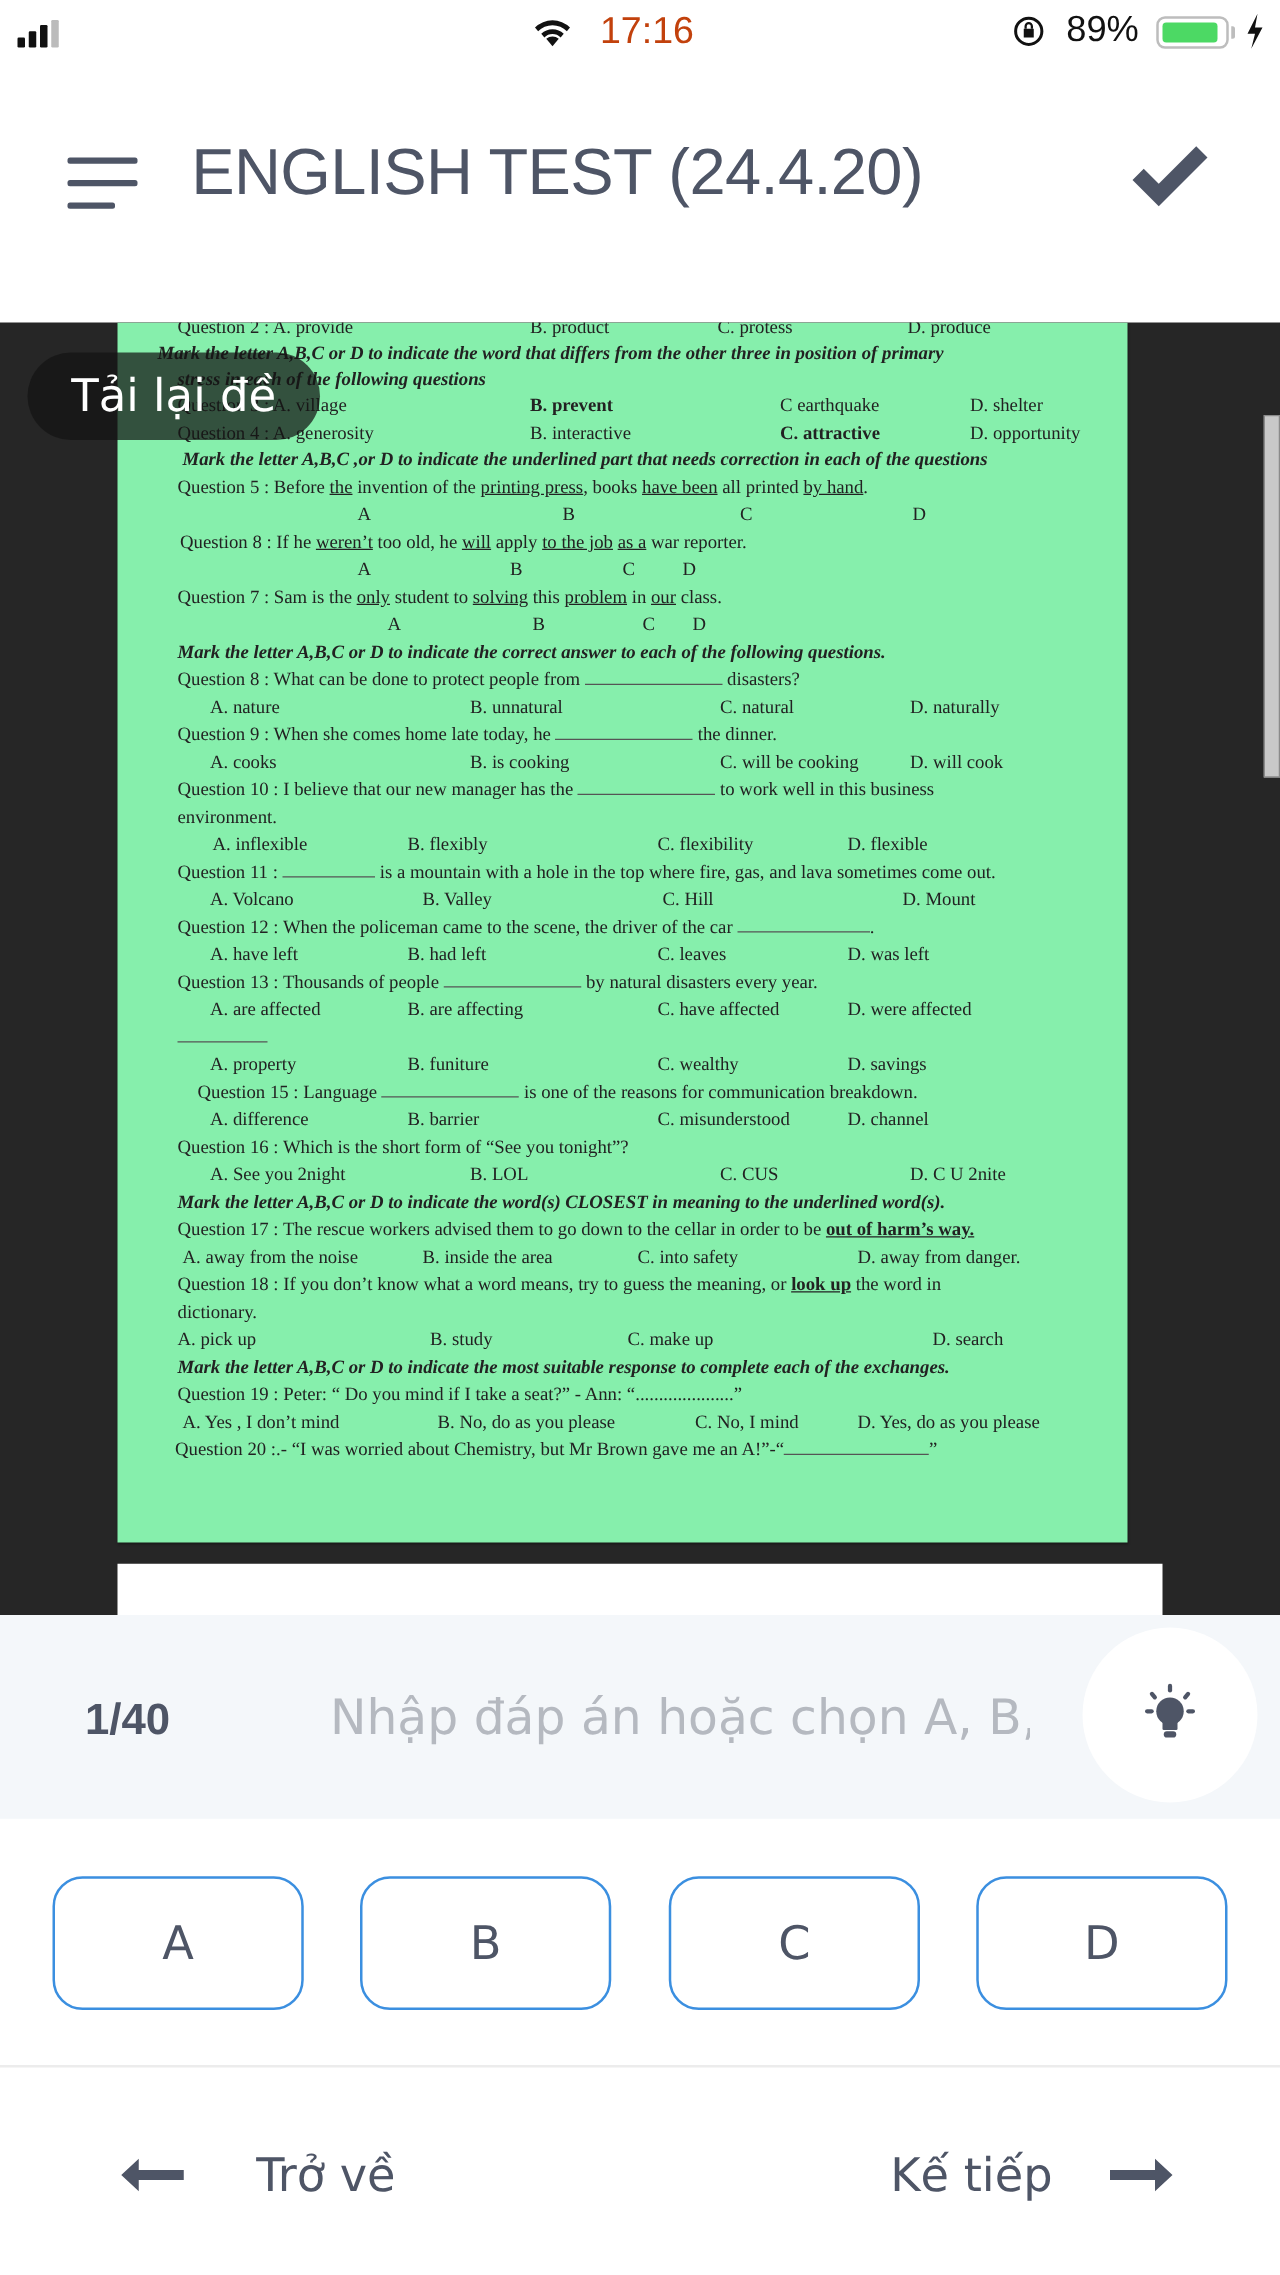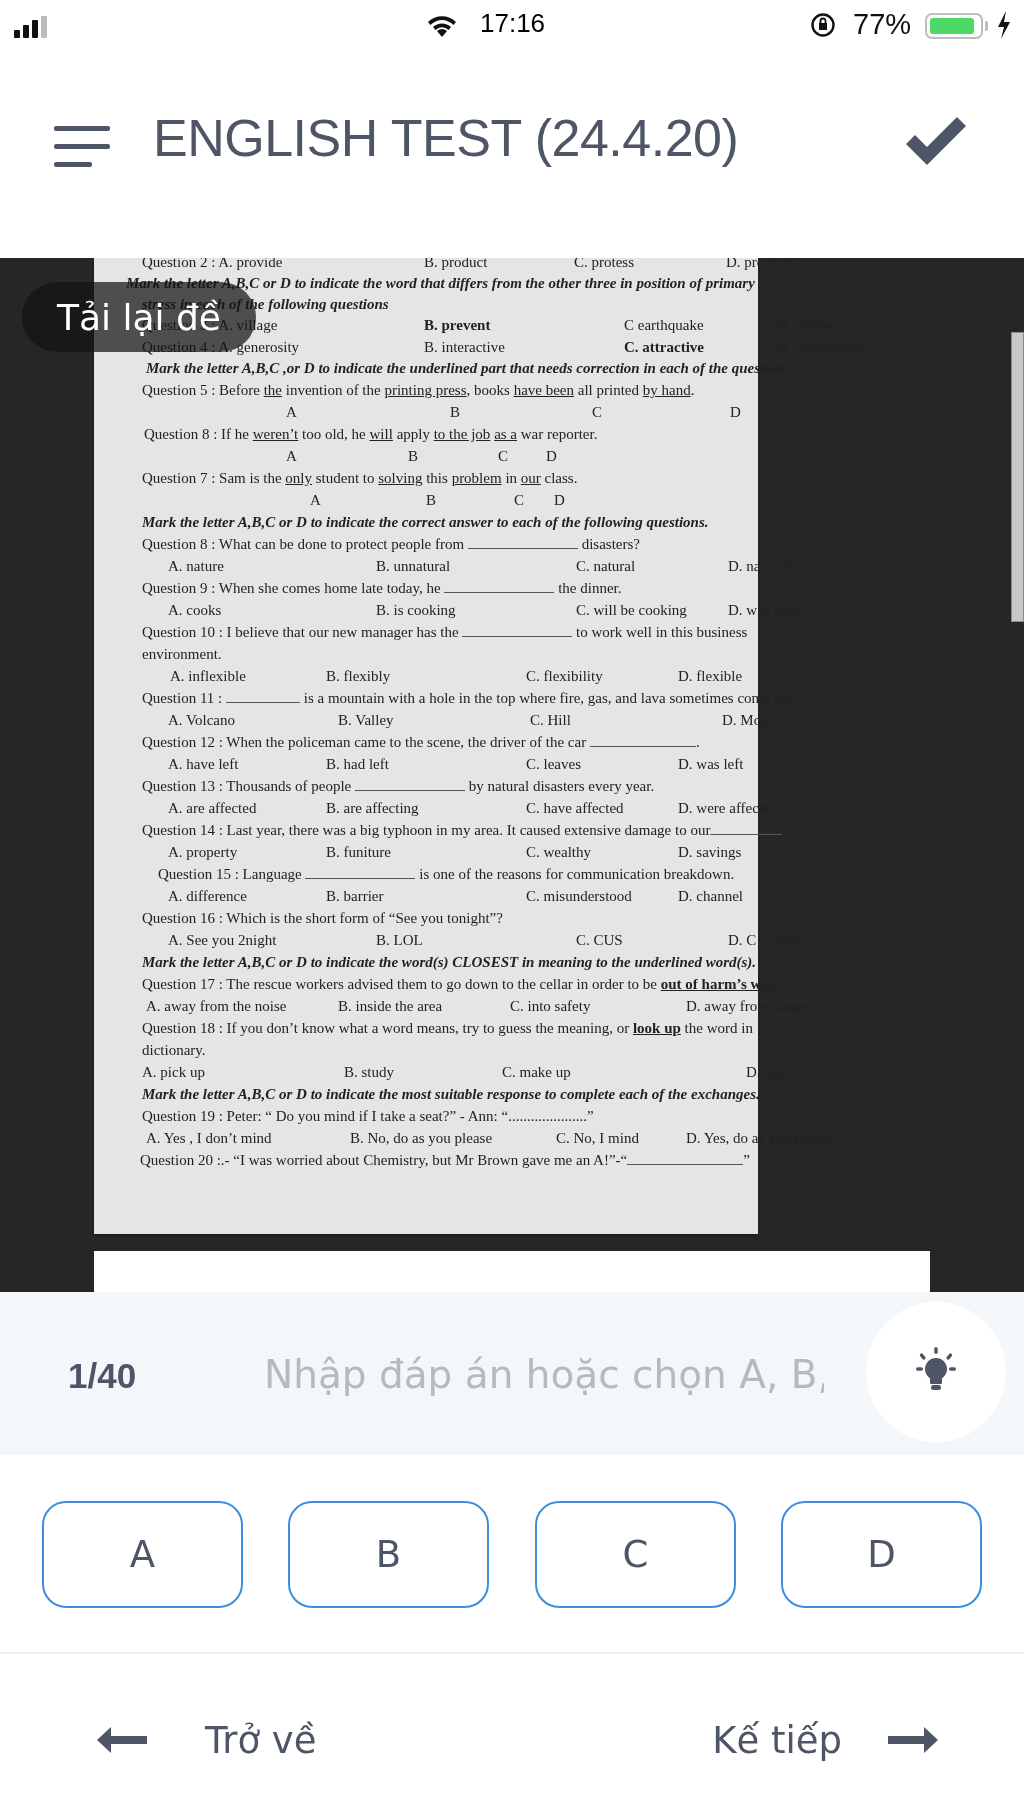--- a/index.html
+++ b/index.html
@@ -5,38 +5,38 @@
   html, body { margin:0; padding:0; }
   body { width:1024px; height:1820px; position:relative; overflow:hidden; background:#ffffff; font-family:"Liberation Sans", sans-serif; color:#4a5160; }
   .abs { position:absolute; }
 
   
   .statusbar { left:0; top:0; width:1024px; height:50px; background:#fff; }
   .sb-signal { left:14px; top:16px; width:36px; height:22px; }
   .sb-signal span { position:absolute; bottom:0; width:6px; background:#111; border-radius:1px; }
   .sb-carrier { left:62px; top:8px; font-size:29px; color:#111; white-space:nowrap; }
   .sb-wifi { left:425px; top:12px; width:34px; height:26px; }
-  .sb-time { left:480px; top:8px; font-size:26px; color:#000000; }
+  .sb-time { left:480px; top:8px; font-size:30px; color:#c2410c; }
   .sb-lock { left:810px; top:12px; width:26px; height:26px; }
   .sb-batt-pct { left:853px; top:8px; font-size:29px; color:#111; }
   .sb-batt { left:925px; top:13px; width:58px; height:26px; border:2px solid #bdbdbd; border-radius:7px; box-sizing:border-box; }
   .sb-batt-fill { position:absolute; left:3px; top:3px; right:7px; bottom:3px; background:#4cd964; border-radius:3px; }
   .sb-batt-nub { left:985px; top:21px; width:3px; height:10px; background:#bdbdbd; border-radius:0 2px 2px 0; }
   .sb-bolt { left:996px; top:10px; width:16px; height:30px; }
 
   
   .header { left:0; top:50px; width:1024px; height:208px; background:#fff; }
   .hamburger { left:54px; top:126px; width:56px; height:44px; cursor:pointer; }
   .hamburger span { position:absolute; left:0; height:5px; background:#4e5566; border-radius:2px; }
   .title { left:153px; top:108px; font-size:52px; color:#4e5566; letter-spacing:-0.5px; white-space:nowrap; font-family:"Liberation Sans", sans-serif; }
   .check { left:903px; top:116px; width:66px; height:52px; cursor:pointer; }
 
   
   .viewer { left:0; top:258px; width:1024px; height:1034px; background:#262626; overflow:hidden; }
-  .page { position:absolute; left:94px; top:0; width:664px; height:976px; background:#e5e5e5; box-shadow:0 1px 2px rgba(0,0,0,.4); }
+  .page { position:absolute; left:94px; top:0; width:808px; height:976px; background:#86efac; box-shadow:0 1px 2px rgba(0,0,0,.4); }
   .page2 { position:absolute; left:94px; top:993px; width:836px; height:60px; background:#fff; }
   .scrollbar { left:1011px; top:332px; width:13px; height:290px; background:#c8c8c8; border:1px solid #8a8a8a; box-sizing:border-box; }
 
   .doc { position:absolute; left:0; top:0; width:836px; font-family:"Liberation Serif", serif; font-size:15px; color:#222; }
   .ln { position:absolute; white-space:nowrap; }
   .bi { font-weight:bold; font-style:italic; }
   .b { font-weight:bold; }
   .u { text-decoration:underline; }
   .blank { display:inline-block; border-bottom:1px solid #555; height:10px; vertical-align:baseline; }
 
@@ -74,21 +74,21 @@
     <path d="M17 25 L12 19 A8 8 0 0 1 22 19 Z" fill="#111"></path>
     <path d="M8 15 A13 13 0 0 1 26 15 L23.5 18 A9 9 0 0 0 10.5 18 Z" fill="#111"></path>
     <path d="M3 10 A20 20 0 0 1 31 10 L28.5 13 A16 16 0 0 0 5.5 13 Z" fill="#111"></path>
   </svg>
   <div class="abs sb-time">17:16</div>
   <svg class="abs sb-lock" viewBox="0 0 26 26">
     <circle cx="13" cy="13" r="10.5" fill="none" stroke="#111" stroke-width="2.4"></circle>
     <rect x="9" y="11" width="8" height="7" fill="#111"></rect>
     <path d="M10.5 11 V9 A2.5 2.5 0 0 1 15.5 9 V11" fill="none" stroke="#111" stroke-width="1.8"></path>
   </svg>
-  <div class="abs sb-batt-pct">77%</div>
+  <div class="abs sb-batt-pct">89%</div>
   <div class="abs sb-batt">
       <div class="sb-batt-fill"></div>
     </div>
   <div class="abs sb-batt-nub"></div>
   <svg class="abs sb-bolt" viewBox="0 0 16 30">
     <path d="M10 1 L2 17 H8 L5 29 L14 12 H8 Z" fill="#111"></path>
   </svg>
 </div>
 
 <div class="abs header"></div>
@@ -202,21 +202,21 @@
       </div>
 
       <div class="ln" style="left:48px;top:520px"><span>Question 13 : Thousands of people </span><span class="blank" style="width:110px"></span><span> by natural disasters every year.</span></div>
       <div class="ln" style="left:0;top:542px;width:836px">
         <span style="position:absolute;left:74px">A. are affected</span>
         <span style="position:absolute;left:232px">B. are affecting</span>
         <span style="position:absolute;left:432px">C. have affected</span>
         <span style="position:absolute;left:584px">D. were affected</span>
       </div>
 
-      <div class="ln" style="left:48px;top:564px"><span>Question 14 : Last year, there was a big typhoon in my area. It caused extensive damage to our</span><span class="blank" style="width:72px"></span></div>
+      <div class="ln" style="left:48px;top:564px"><span class="blank" style="width:72px"></span></div>
       <div class="ln" style="left:0;top:586px;width:836px">
         <span style="position:absolute;left:74px">A. property</span>
         <span style="position:absolute;left:232px">B. funiture</span>
         <span style="position:absolute;left:432px">C. wealthy</span>
         <span style="position:absolute;left:584px">D. savings</span>
       </div>
 
       <div class="ln" style="left:64px;top:608px"><span>Question 15 : Language </span><span class="blank" style="width:110px"></span><span> is one of the reasons for communication breakdown.</span></div>
       <div class="ln" style="left:0;top:630px;width:836px">
         <span style="position:absolute;left:74px">A. difference</span>

